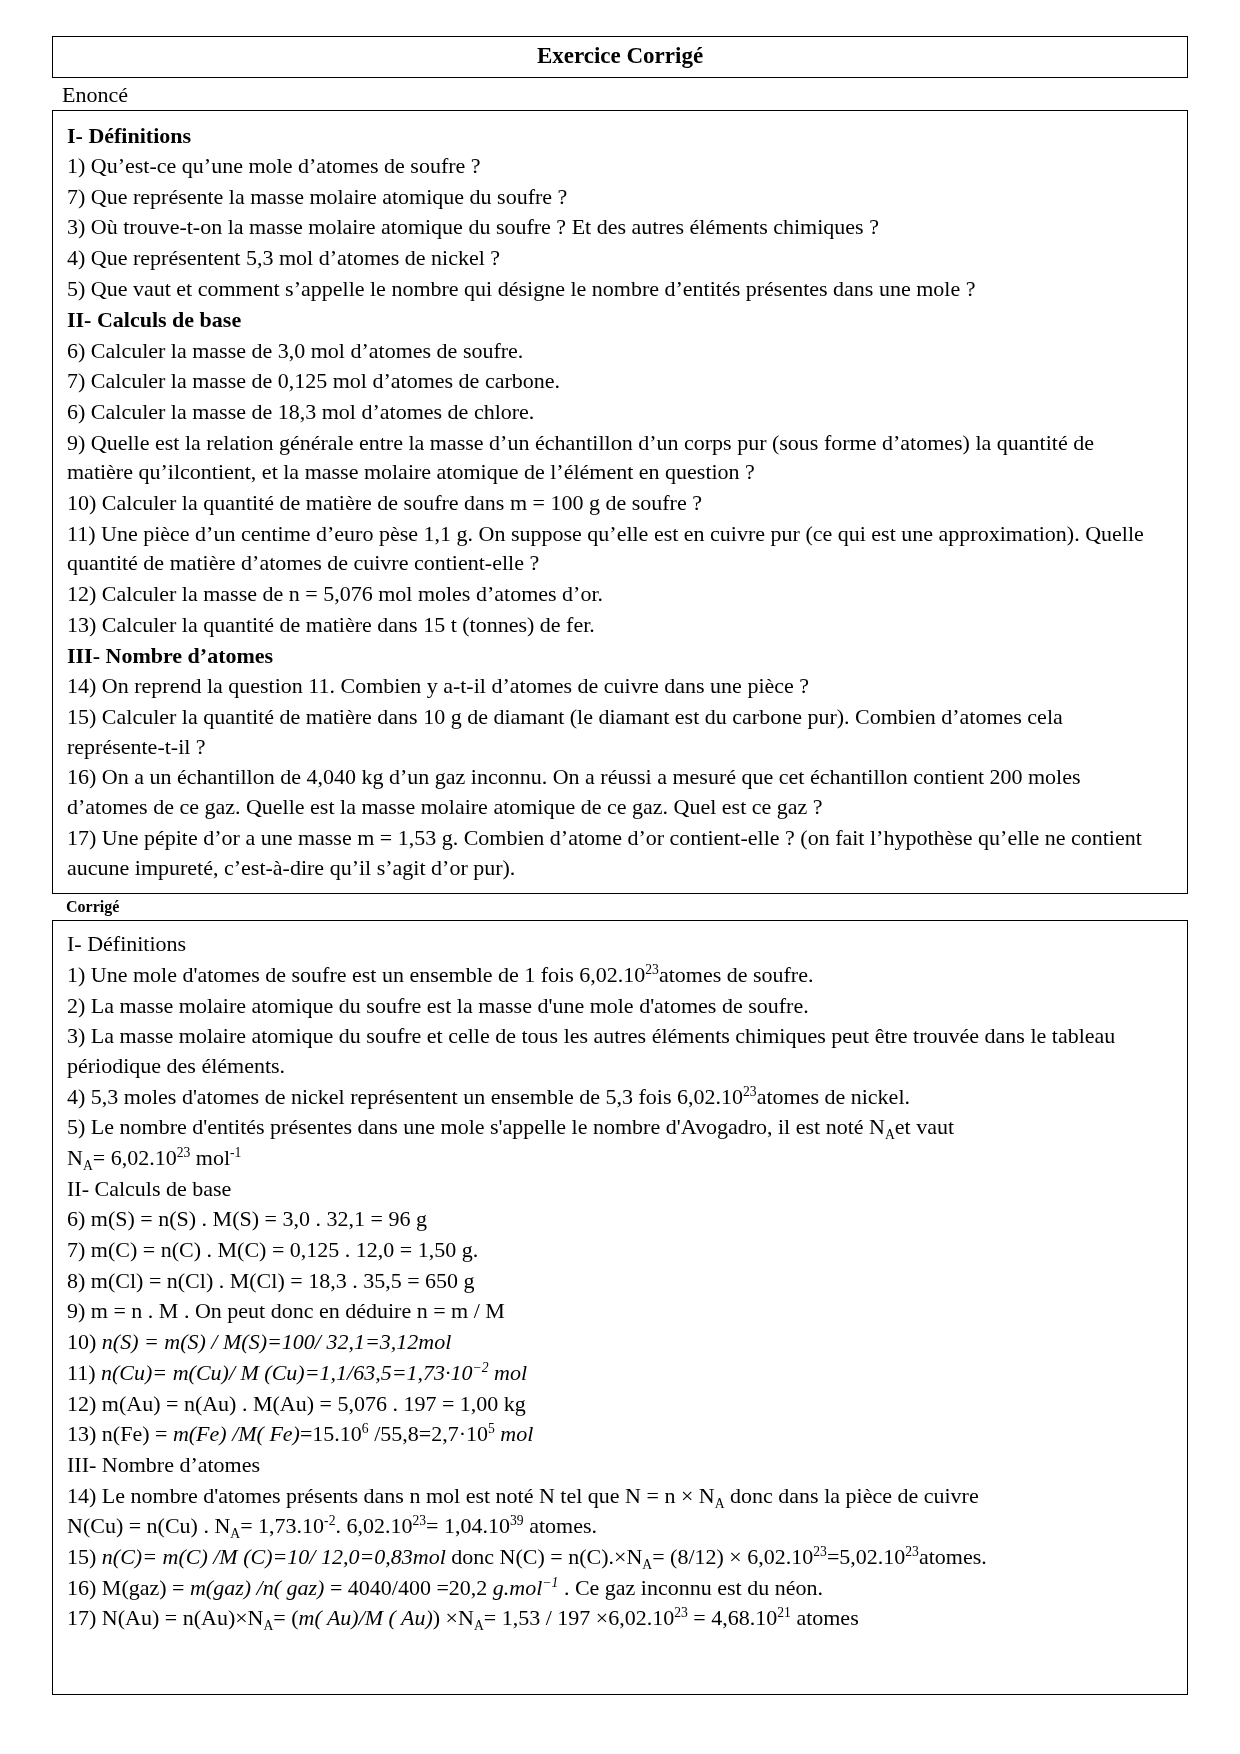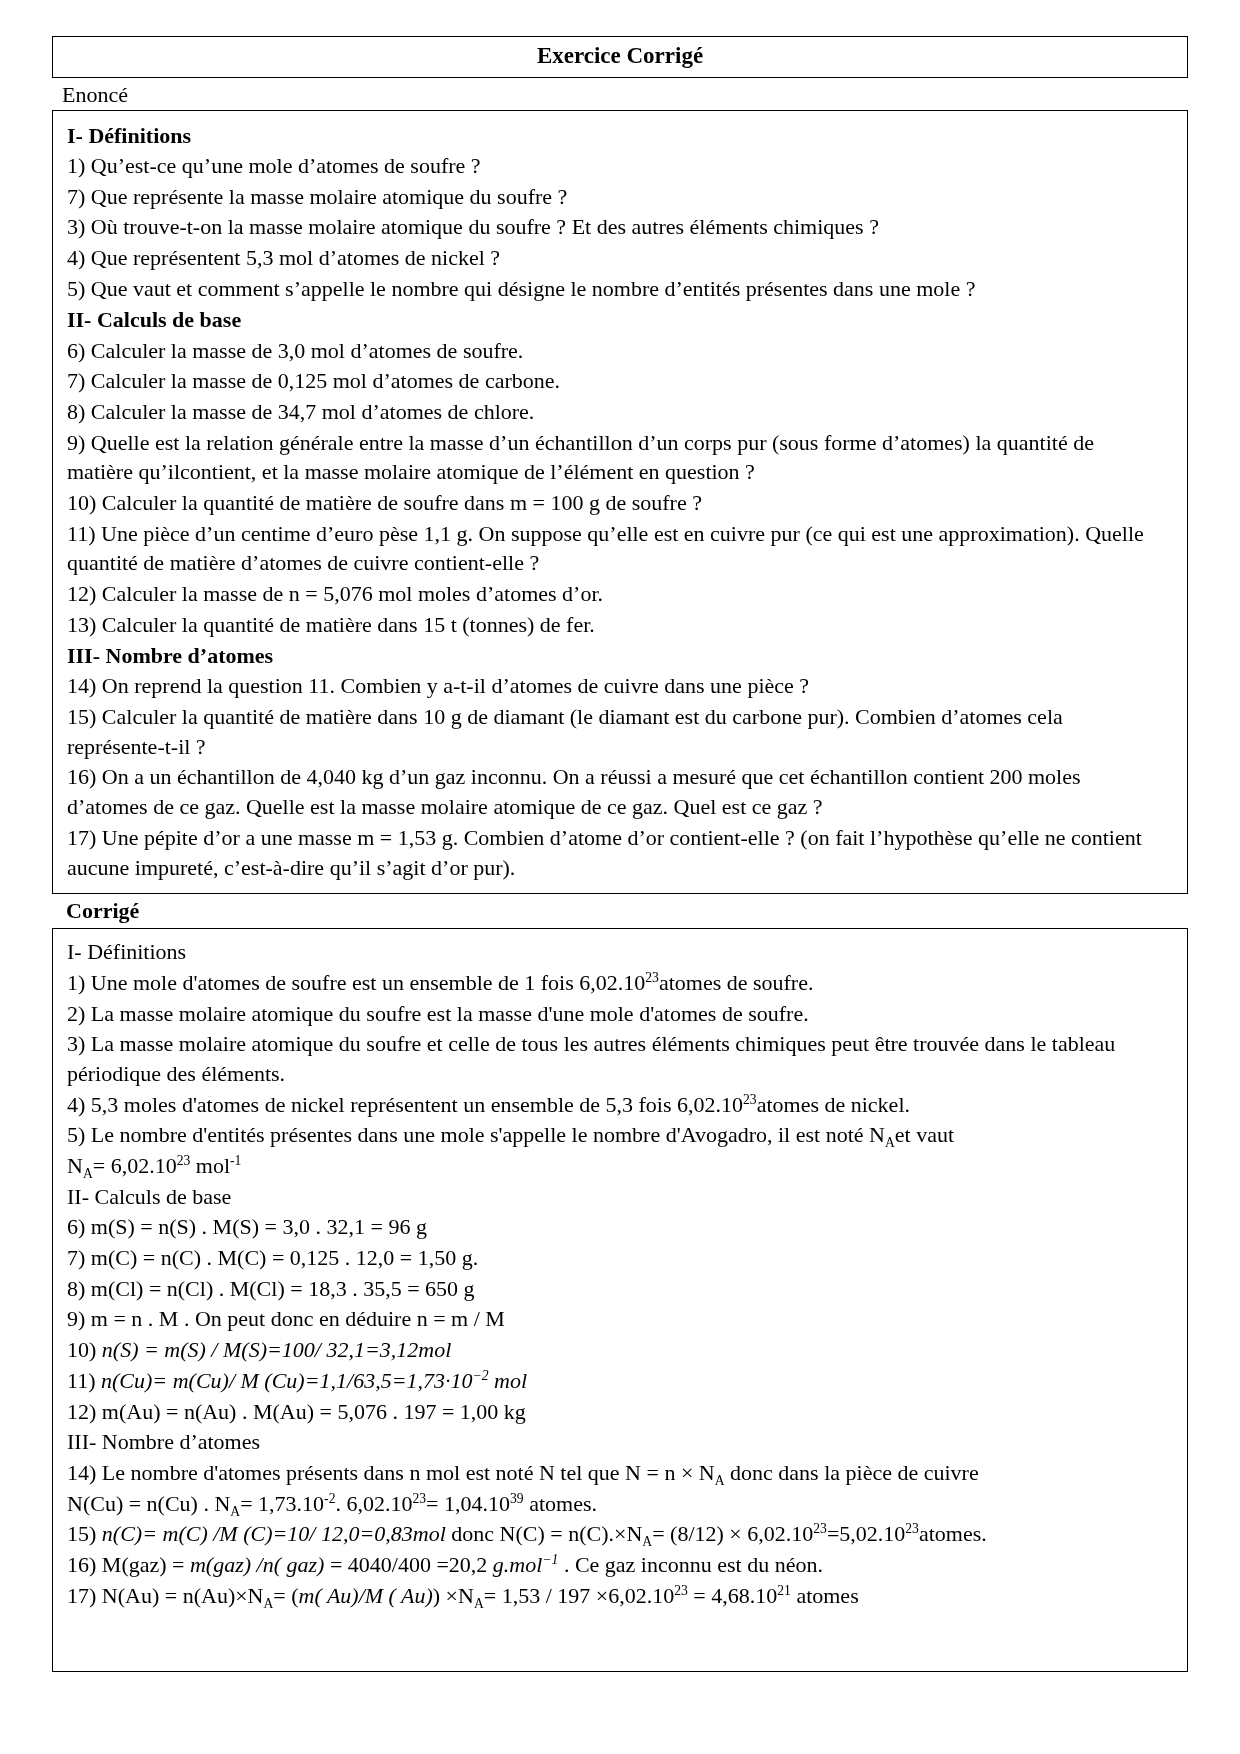--- a/index.html
+++ b/index.html
@@ -48,21 +48,21 @@
   p.line {
     font-size: 22px;
     line-height: 1.35;
     margin: 0 12px 1px 0;
     text-align: left;
   }
   .corrige-label-box {
     padding: 4px 2px 4px 14px;
   }
   .corrige-label {
-    font-size: 22px;
+    font-size: 16px;
     font-weight: bold;
   }
   .corrige-box {
     padding: 8px 14px 60px 14px;
     min-height: 560px;
   }
   sup {
     font-size: 0.62em;
     vertical-align: super;
     line-height: 0;
@@ -92,21 +92,21 @@
     <div class="section-head">I- Définitions</div>
     <p class="line">1) Qu’est-ce qu’une mole d’atomes de soufre ?</p>
     <p class="line">7) Que représente la masse molaire atomique du soufre ?</p>
     <p class="line">3) Où trouve-t-on la masse molaire atomique du soufre ? Et des autres éléments chimiques ?</p>
     <p class="line">4) Que représentent 5,3 mol d’atomes de nickel ?</p>
     <p class="line">5) Que vaut et comment s’appelle le nombre qui désigne le nombre d’entités présentes dans une mole ?</p>
 
     <div class="section-head">II- Calculs de base</div>
     <p class="line">6) Calculer la masse de 3,0 mol d’atomes de soufre.</p>
     <p class="line">7) Calculer la masse de 0,125 mol d’atomes de carbone.</p>
-    <p class="line">8) Calculer la masse de 34,7 mol d’atomes de chlore.</p>
+    <p class="line">6) Calculer la masse de 18,3 mol d’atomes de chlore.</p>
     <p class="line">9) Quelle est la relation générale entre la masse d’un échantillon d’un corps pur (sous forme d’atomes) la quantité de matière qu’ilcontient, et la masse molaire atomique de l’élément en question ?</p>
     <p class="line">10) Calculer la quantité de matière de soufre dans m = 100 g de soufre ?</p>
     <p class="line">11) Une pièce d’un centime d’euro pèse 1,1 g. On suppose qu’elle est en cuivre pur (ce qui est une approximation). Quelle quantité de matière d’atomes de cuivre contient-elle ?</p>
     <p class="line">12) Calculer la masse de n = 5,076 mol moles d’atomes d’or.</p>
     <p class="line">13) Calculer la quantité de matière dans 15 t (tonnes) de fer.</p>
 
     <div class="section-head">III- Nombre d’atomes</div>
     <p class="line">14) On reprend la question 11. Combien y a-t-il d’atomes de cuivre dans une pièce ?</p>
     <p class="line">15) Calculer la quantité de matière dans 10 g de diamant (le diamant est du carbone pur). Combien d’atomes cela représente-t-il ?</p>
     <p class="line">16) On a un échantillon de 4,040 kg d’un gaz inconnu. On a réussi a mesuré que cet échantillon contient 200 moles d’atomes de ce gaz. Quelle est la masse molaire atomique de ce gaz. Quel est ce gaz ?</p>
@@ -150,20 +150,23 @@
     <p class="line">
       <span>10) </span><i>n(S) = m(S) / M(S)</i><i>=100/ 32,1=3,12</i><i>mol</i>
     </p>
 
     <p class="line">
       <span>11) </span><i>n(Cu)= m(Cu)/ M (Cu)</i><i>=1,1/63,5=1,73·10</i><sup><i>−2</i></sup><i> mol</i>
     </p>
 
     <p class="line">12) m(Au) = n(Au) . M(Au) = 5,076 . 197 = 1,00 kg</p>
 
+    <p class="line">
+      <span>13) n(Fe) = </span><i>m(Fe) /M( Fe)</i><span>=15.10</span><sup>6</sup><span> /55,8=2,7·10</span><sup>5</sup><i> mol</i>
+    </p>
 
     <p class="line">III- Nombre d’atomes</p>
 
     <p class="line">
       <span>14) Le nombre d'atomes présents dans n mol est noté N tel que N = n × N</span><sub>A</sub><span> donc dans la pièce de cuivre</span>
     </p>
 
     <p class="line">
       <span>N(Cu) = n(Cu) . N</span><sub>A</sub><span>= 1,73.10</span><sup>-2</sup><span>. 6,02.10</span><sup>23</sup><span>= 1,04.10</span><sup>39</sup><span> atomes.</span>
     </p>

